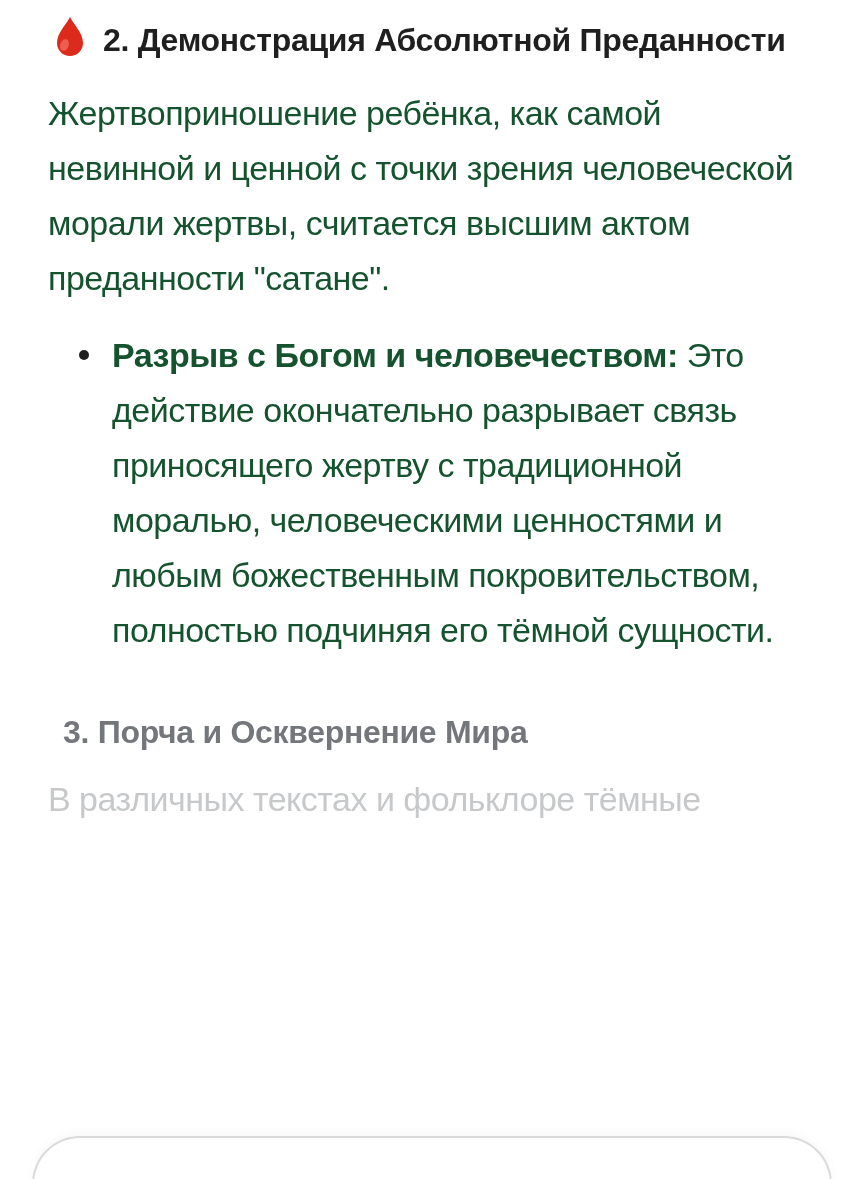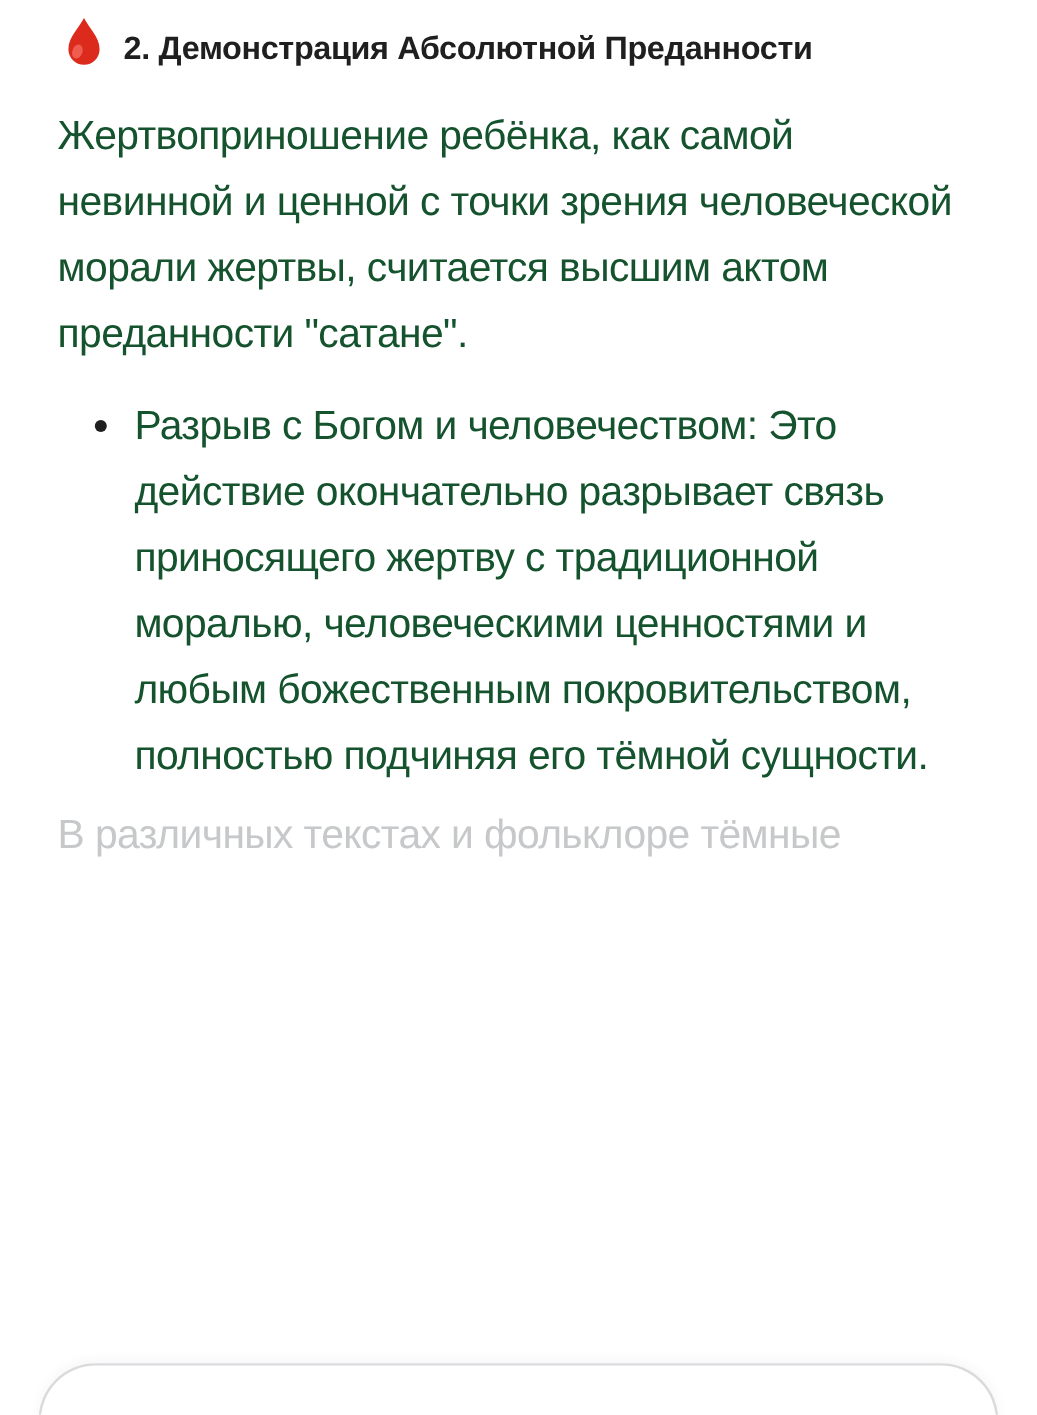--- a/index.html
+++ b/index.html
@@ -9,21 +9,21 @@
     background: #ffffff;
     overflow: hidden;
     position: relative;
     font-family: "Liberation Sans", "DejaVu Sans", sans-serif;
     color: #1f1f1f;
   }
   .content { padding: 12px 54px 0 48px; }
 
   h2.section-heading {
     margin: 0;
-    font-size: 27px;
+    font-size: 32px;
     line-height: 57px;
     font-weight: 700;
     letter-spacing: -0.3px;
     color: #1f1f1f;
   }
   h2.section-heading.muted { color: #73777b; }
 
   .emoji { display: inline-block; vertical-align: -7px; }
   .emoji.drop { margin: 0 18px 0 7px; }
   .emoji.moon-wrap { margin: 0 13px 0 2px; }
@@ -47,21 +47,21 @@
   ul.bullet-list li { position: relative; }
   ul.bullet-list li + li { margin-top: 10px; }
   ul.bullet-list li::before {
     content: "";
     position: absolute;
     left: -33px; top: 22px;
     width: 10px; height: 10px;
     border-radius: 50%;
     background: #1f1f1f;
   }
-  .bullet-label { font-weight: 400; }
+  .bullet-label { font-weight: 700; }
 
   section.second h2.section-heading { margin-top: 46px; }
   p.faded { margin: 11px 0 0 0; color: #c6c8ca; }
 
   .bottom-sheet {
     position: absolute;
     left: 32px; right: 32px; top: 1136px;
     height: 140px;
     background: #ffffff;
     border: 2px solid #d9dadc;
@@ -87,18 +87,21 @@
 
     <ul class="bullet-list">
       <li class="body-text">
         <span class="bullet-label">Разрыв с Богом и человечеством:</span>
         <span>Это действие окончательно разрывает связь приносящего жертву с традиционной моралью, человеческими ценностями и любым божественным покровительством, полностью подчиняя его тёмной сущности.</span>
       </li>
     </ul>
   </section>
 
   <section class="second">
+    <h2 class="section-heading muted">
+      <span class="emoji moon-wrap"><span class="moon"></span></span><span>3. Порча и Осквернение Мира</span>
+    </h2>
     <p class="body-text faded">В различных текстах и фольклоре тёмные</p>
   </section>
 
 </main>
 
 <div class="bottom-sheet"></div>
 
 </body></html>

